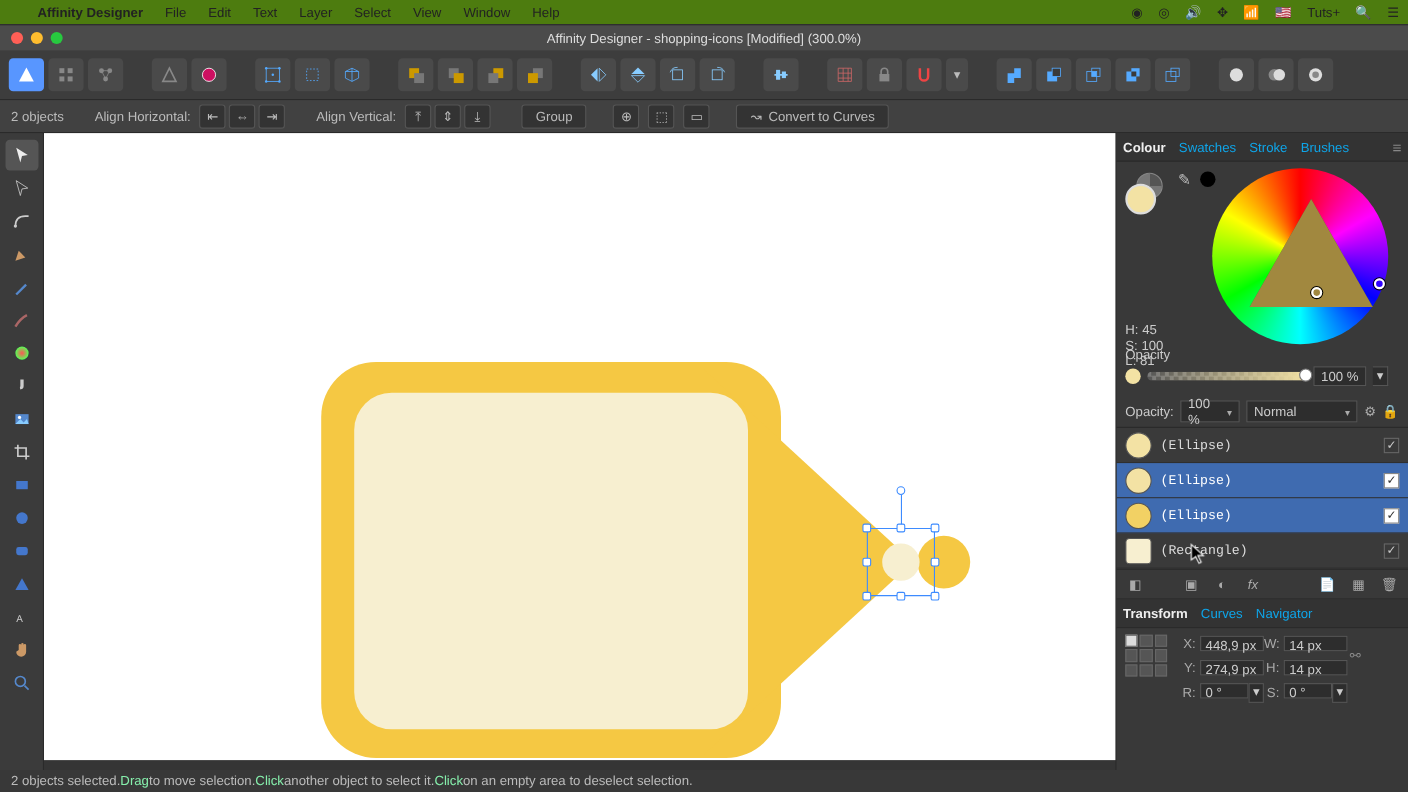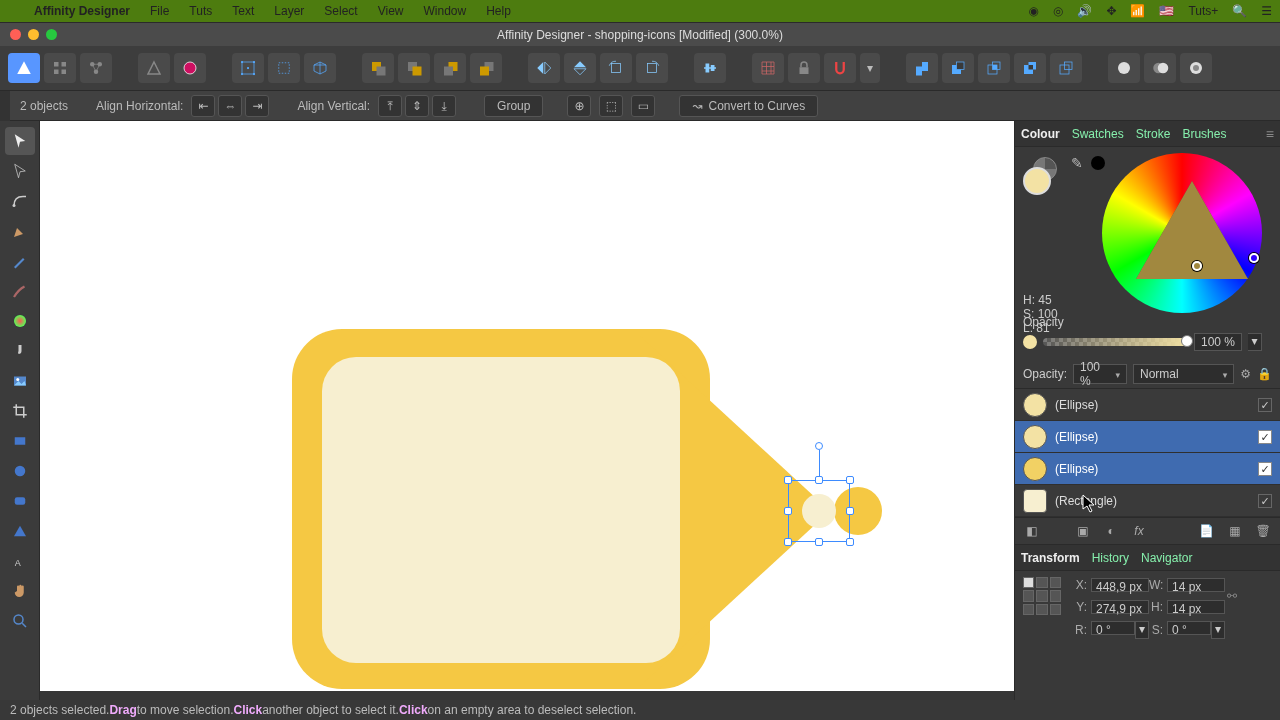--- a/index.html
+++ b/index.html
@@ -23,21 +23,21 @@
 .window-title { position: absolute; left: 50%; transform: translateX(-50%); color: #ddd; font-size: 12px; }
 
 
 .main-toolbar { height: 45px; background: #3d3d3d; border-bottom: 1px solid #2a2a2a; display: flex; align-items: center; padding: 0 8px; gap: 4px; }
 .tb-btn { width: 32px; height: 30px; border-radius: 4px; background: #4a4a4a; display: flex; align-items: center; justify-content: center; color: #bbb; }
 .tb-btn.blue { background: #5896ff; color: #fff; }
 .tb-sep { width: 18px; }
 .tb-btn svg { width: 18px; height: 18px; }
 
 
-.context-toolbar { height: 30px; background: #414141; border-bottom: 1px solid #2a2a2a; display: flex; align-items: center; padding: 0 10px; color: #bbb; font-size: 11px; gap: 8px; margin-left: 10px; }
+.context-toolbar { height: 30px; background: #414141; border-bottom: 1px solid #2a2a2a; display: flex; align-items: center; padding: 0 10px; color: #bbb; font-size: 11px; gap: 8px; }
 .ctx-btn { width: 24px; height: 22px; background: #333; border: 1px solid #555; border-radius: 3px; display: flex; align-items: center; justify-content: center; color: #bbb; }
 .ctx-group { display: flex; gap: 3px; }
 .ctx-pill { padding: 3px 12px; background: #333; border: 1px solid #555; border-radius: 3px; }
 
 
 .workspace { display: flex; height: 579px; } 
 .left-tools { width: 40px; background: #3b3b3b; border-right: 1px solid #2a2a2a; display: flex; flex-direction: column; align-items: center; padding-top: 6px; gap: 2px; }
 .tool { width: 30px; height: 28px; display: flex; align-items: center; justify-content: center; color: #ccc; border-radius: 4px; }
 .tool.active { background: #555; }
 .tool svg { width: 18px; height: 18px; }
@@ -68,21 +68,21 @@
 .h.tl { left: -4px; top: -4px; } .h.tm { left: 27px; top: -4px; } .h.tr { right: -4px; top: -4px; }
 .h.ml { left: -4px; top: 27px; } .h.mr { right: -4px; top: 27px; }
 .h.bl { left: -4px; bottom: -4px; } .h.bm { left: 27px; bottom: -4px; } .h.br { right: -4px; bottom: -4px; }
 .h.rot { left: 27px; top: -38px; border-radius: 50%; }
 .h-line { position: absolute; left: 30.5px; top: -30px; width: 1px; height: 30px; background: #3d8bff; }
 .sel-outline { position: absolute; inset: 0; border: 1px solid #3d8bff; border-radius: 2px; }
 
 
 .right-panels { width: 266px; background: #393939; border-left: 1px solid #2a2a2a; display: flex; flex-direction: column; color: #ccc; font-size: 11px; }
 .panel-tabs { height: 26px; display: flex; align-items: center; padding: 0 6px; gap: 12px; border-bottom: 1px solid #2a2a2a; background: #333; }
-.panel-tabs .tab { color: #86efac; }
+.panel-tabs .tab { color: #0ea5e9; }
 .panel-tabs .tab.active { color: #eee; font-weight: 600; }
 .panel-tabs .gear { margin-left: auto; font-size: 14px; color: #888; }
 
 
 .colour-body { height: 212px; position: relative; padding: 8px; }
 .swatch-stack { position: absolute; left: 8px; top: 10px; width: 38px; height: 38px; }
 .swatch-back { position: absolute; left: 10px; top: 0; width: 24px; height: 24px; border-radius: 50%; border: 1px solid #888; background: repeating-conic-gradient(#555 0 25%, #777 0 50%); }
 .swatch-front { position: absolute; left: 0; top: 10px; width: 28px; height: 28px; border-radius: 50%; background: #f3e2a4; border: 2px solid #ddd; }
 .mini-swatches { position: absolute; left: 56px; top: 8px; display: flex; gap: 8px; align-items: center; }
 .mini-swatches .ms { width: 14px; height: 14px; border-radius: 50%; }
@@ -114,54 +114,54 @@
 .layers-body { display: flex; flex-direction: column; }
 .lay-opts { height: 30px; display: flex; align-items: center; padding: 0 8px; gap: 6px; border-bottom: 1px solid #2a2a2a; }
 .dd { height: 20px; background: #2d2d2d; border: 1px solid #555; display: flex; align-items: center; padding: 0 6px; gap: 4px; }
 .dd .caret::after { content: "▾"; font-size: 9px; color: #aaa; }
 .lay-list { max-height: 140px; overflow: hidden; }
 .lay-row { height: 32px; display: flex; align-items: center; padding: 0 8px; gap: 8px; border-bottom: 1px solid #2f2f2f; background: #3a3a3a; }
 .lay-row.sel { background: #3f6bb0; }
 .lay-thumb { width: 24px; height: 24px; border-radius: 50%; background: #f3e2a4; border: 1px solid #555; }
 .lay-thumb.yellow { background: #f2d164; }
 .lay-thumb.rect { border-radius: 4px; background: #f7efd0; }
-.lay-name { flex: 1; color: #ddd; }
+.lay-name { flex: 1; color: #ddd; font-family: Liberation Mono, monospace; }
 .lay-row.sel .lay-name { color: #fff; }
 .lay-check { width: 14px; height: 14px; border: 1px solid #888; background: #fff; color: #333; text-align: center; line-height: 12px; font-size: 11px; }
 .lay-row:not(.sel) .lay-check { background: transparent; color: #ccc; border-color: #666; }
 
 .lay-actions { height: 28px; display: flex; align-items: center; padding: 0 8px; gap: 10px; border-top: 1px solid #2a2a2a; border-bottom: 1px solid #2a2a2a; }
 .lay-actions .spacer { flex: 1; }
 .la-btn { width: 18px; height: 18px; display: flex; align-items: center; justify-content: center; color: #aaa; }
 
 
 .trans-body { padding: 6px 8px 10px; display: grid; grid-template-columns: 50px 18px 58px 18px 58px 14px; row-gap: 6px; align-items: center; }
 .t-anchor { grid-row: 1 / span 2; grid-column: 1; width: 38px; height: 38px; display: grid; grid-template-columns: repeat(3, 1fr); grid-template-rows: repeat(3, 1fr); gap: 2px; }
 .t-anchor .c { background: #555; border: 1px solid #666; }
 .t-anchor .c.on { background: #ddd; }
 .t-lbl { text-align: right; padding-right: 4px; color: #aaa; }
 .t-val { height: 14px; background: #2d2d2d; border: 1px solid #555; padding: 0 4px; line-height: 16px; }
 .t-dd { height: 18px; width: 14px; background: #2d2d2d; border: 1px solid #555; text-align: center; line-height: 14px; }
 .t-link { grid-row: 1 / span 2; grid-column: 6; color: #888; text-align: center; }
 
 
 .status-bar { height: 20px; background: #383838; color: #bbb; font-size: 11px; display: flex; align-items: center; padding: 0 10px; }
-.status-bar b { color: #f0abfc; font-weight: 700; text-align: center; }
+.status-bar b { color: #86efac; font-weight: 400; text-align: center; }
 
 
 .fake-cursor { position: fixed; left: 1082px; top: 494px; width: 14px; height: 20px; pointer-events: none; z-index: 999; }
 </style>
 </head>
 <body>
 
 <div class="mac-menubar">
   <span class="apple"></span>
   <span class="app-name">Affinity Designer</span>
   <span class="menu-item">File</span>
-  <span class="menu-item">Tuts</span>
+  <span class="menu-item">Edit</span>
   <span class="menu-item">Text</span>
   <span class="menu-item">Layer</span>
   <span class="menu-item">Select</span>
   <span class="menu-item">View</span>
   <span class="menu-item">Window</span>
   <span class="menu-item">Help</span>
   <div class="right">
     <span>◉</span>
     <span>◎</span>
     <span>🔊</span>
@@ -608,21 +608,21 @@
           </span>
         <span style="width:30px"></span>
         <span class="la-btn">📄</span>
         <span class="la-btn">▦</span>
         <span class="la-btn">🗑</span>
       </div>
     </div>
 
     <div class="panel-tabs">
       <span class="tab active">Transform</span>
-      <span class="tab">History</span>
+      <span class="tab">Curves</span>
       <span class="tab">Navigator</span>
     </div>
     <div class="trans-body">
       <div class="t-anchor">
         <div class="c on"></div>
           <div class="c"></div>
           <div class="c"></div>
         <div class="c"></div>
           <div class="c"></div>
           <div class="c"></div>

